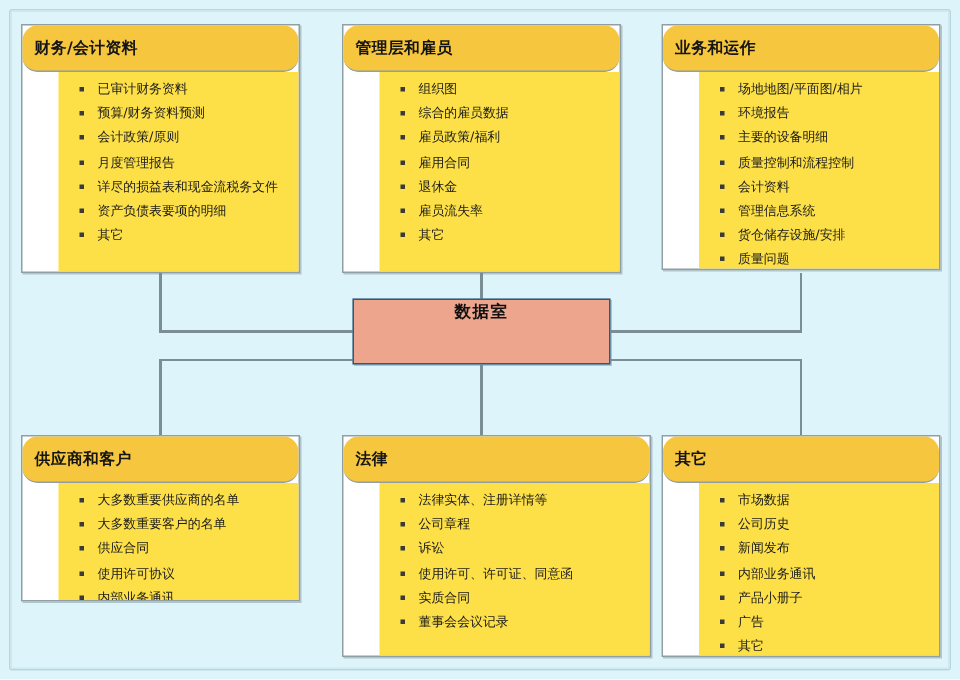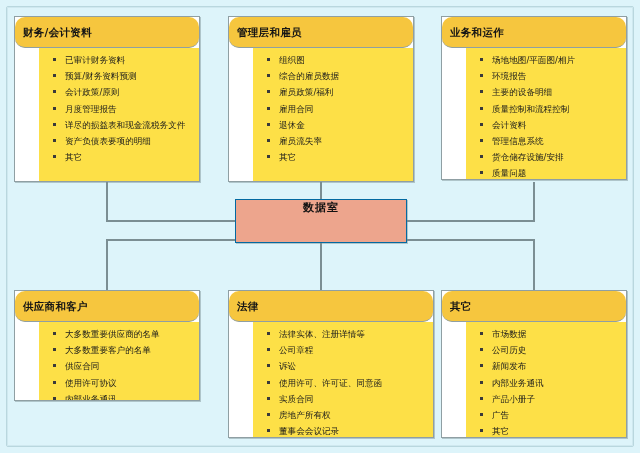--- a/index.html
+++ b/index.html
@@ -232,21 +232,20 @@
     <div class="cat-head">
       <span class="cat-title">法律</span>
     </div>
     <div class="cat-body">
       <ul class="cat-list">
         <li class="cat-item"><span class="bullet"></span><span>法律实体、注册详情等</span></li>
         <li class="cat-item"><span class="bullet"></span><span>公司章程</span></li>
         <li class="cat-item"><span class="bullet"></span><span>诉讼</span></li>
         <li class="cat-item"><span class="bullet"></span><span>使用许可、许可证、同意函</span></li>
         <li class="cat-item"><span class="bullet"></span><span>实质合同</span></li>
-        <li class="cat-item"><span class="bullet"></span><span>房地产所有权</span></li>
         <li class="cat-item"><span class="bullet"></span><span>董事会会议记录</span></li>
 
       </ul>
     </div>
   </div>
 
   <div class="cat-box" style="left:441px; top:290px; width:186px; height:148px;">
     <div class="cat-head">
       <span class="cat-title">其它</span>
     </div>

